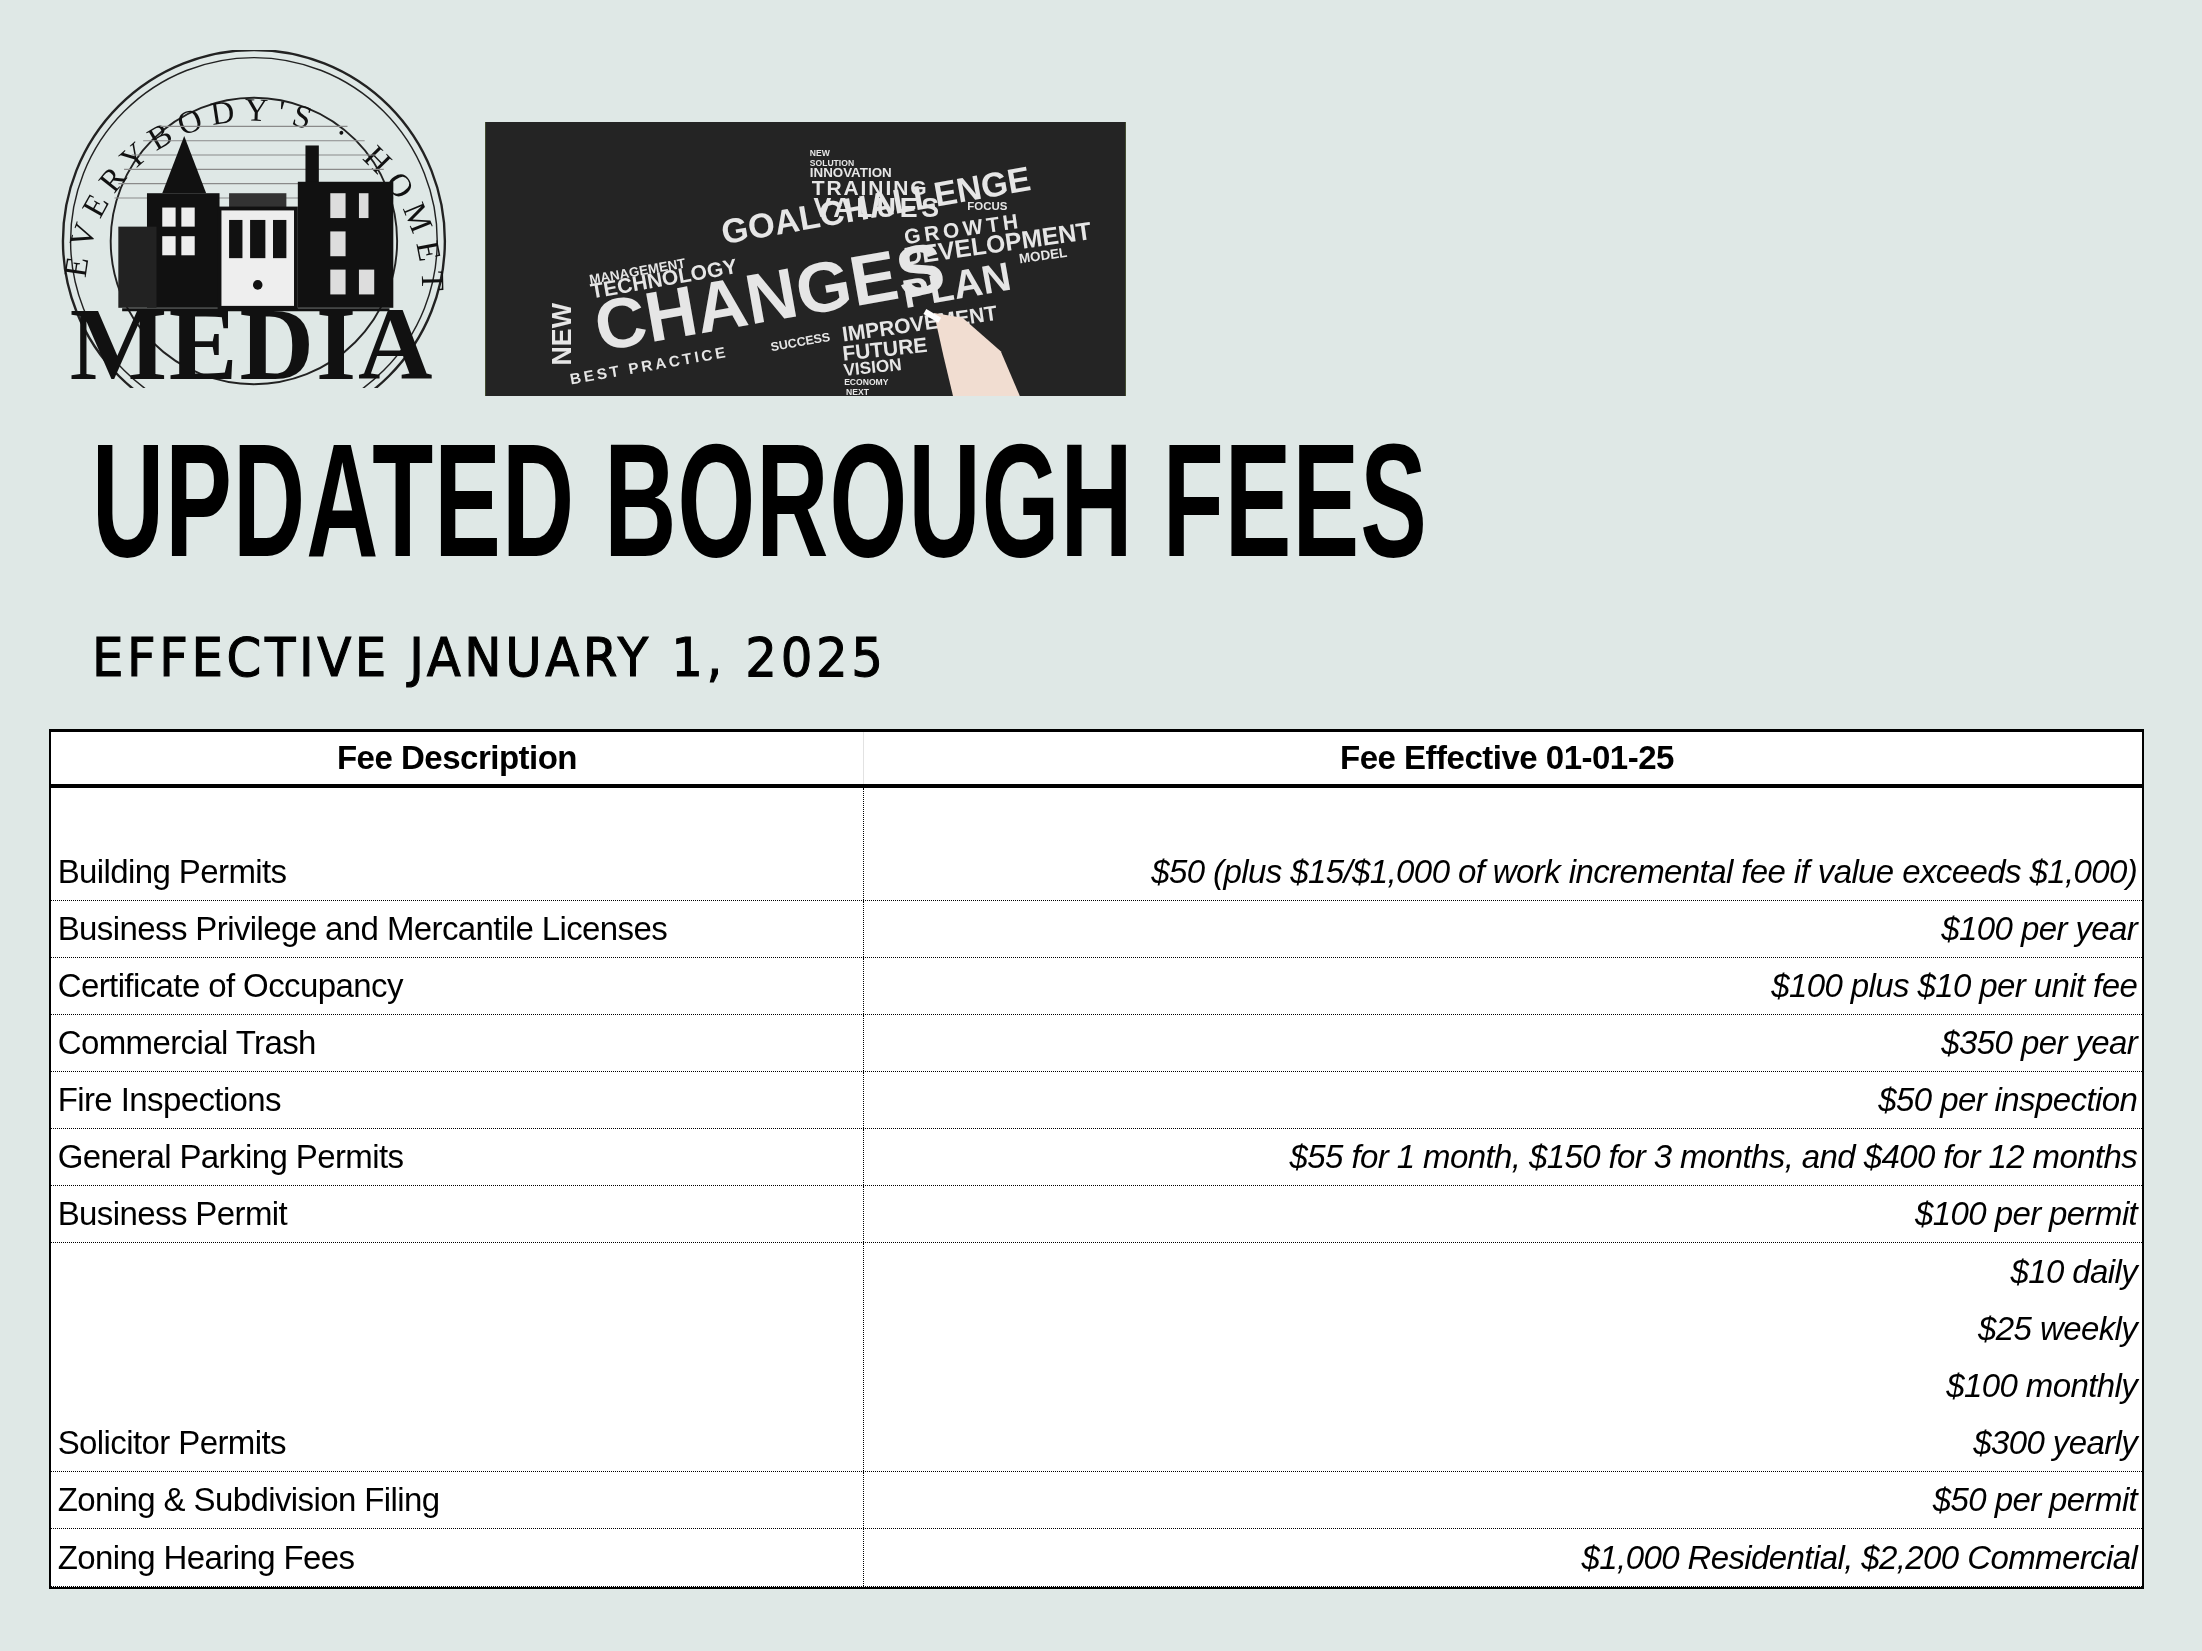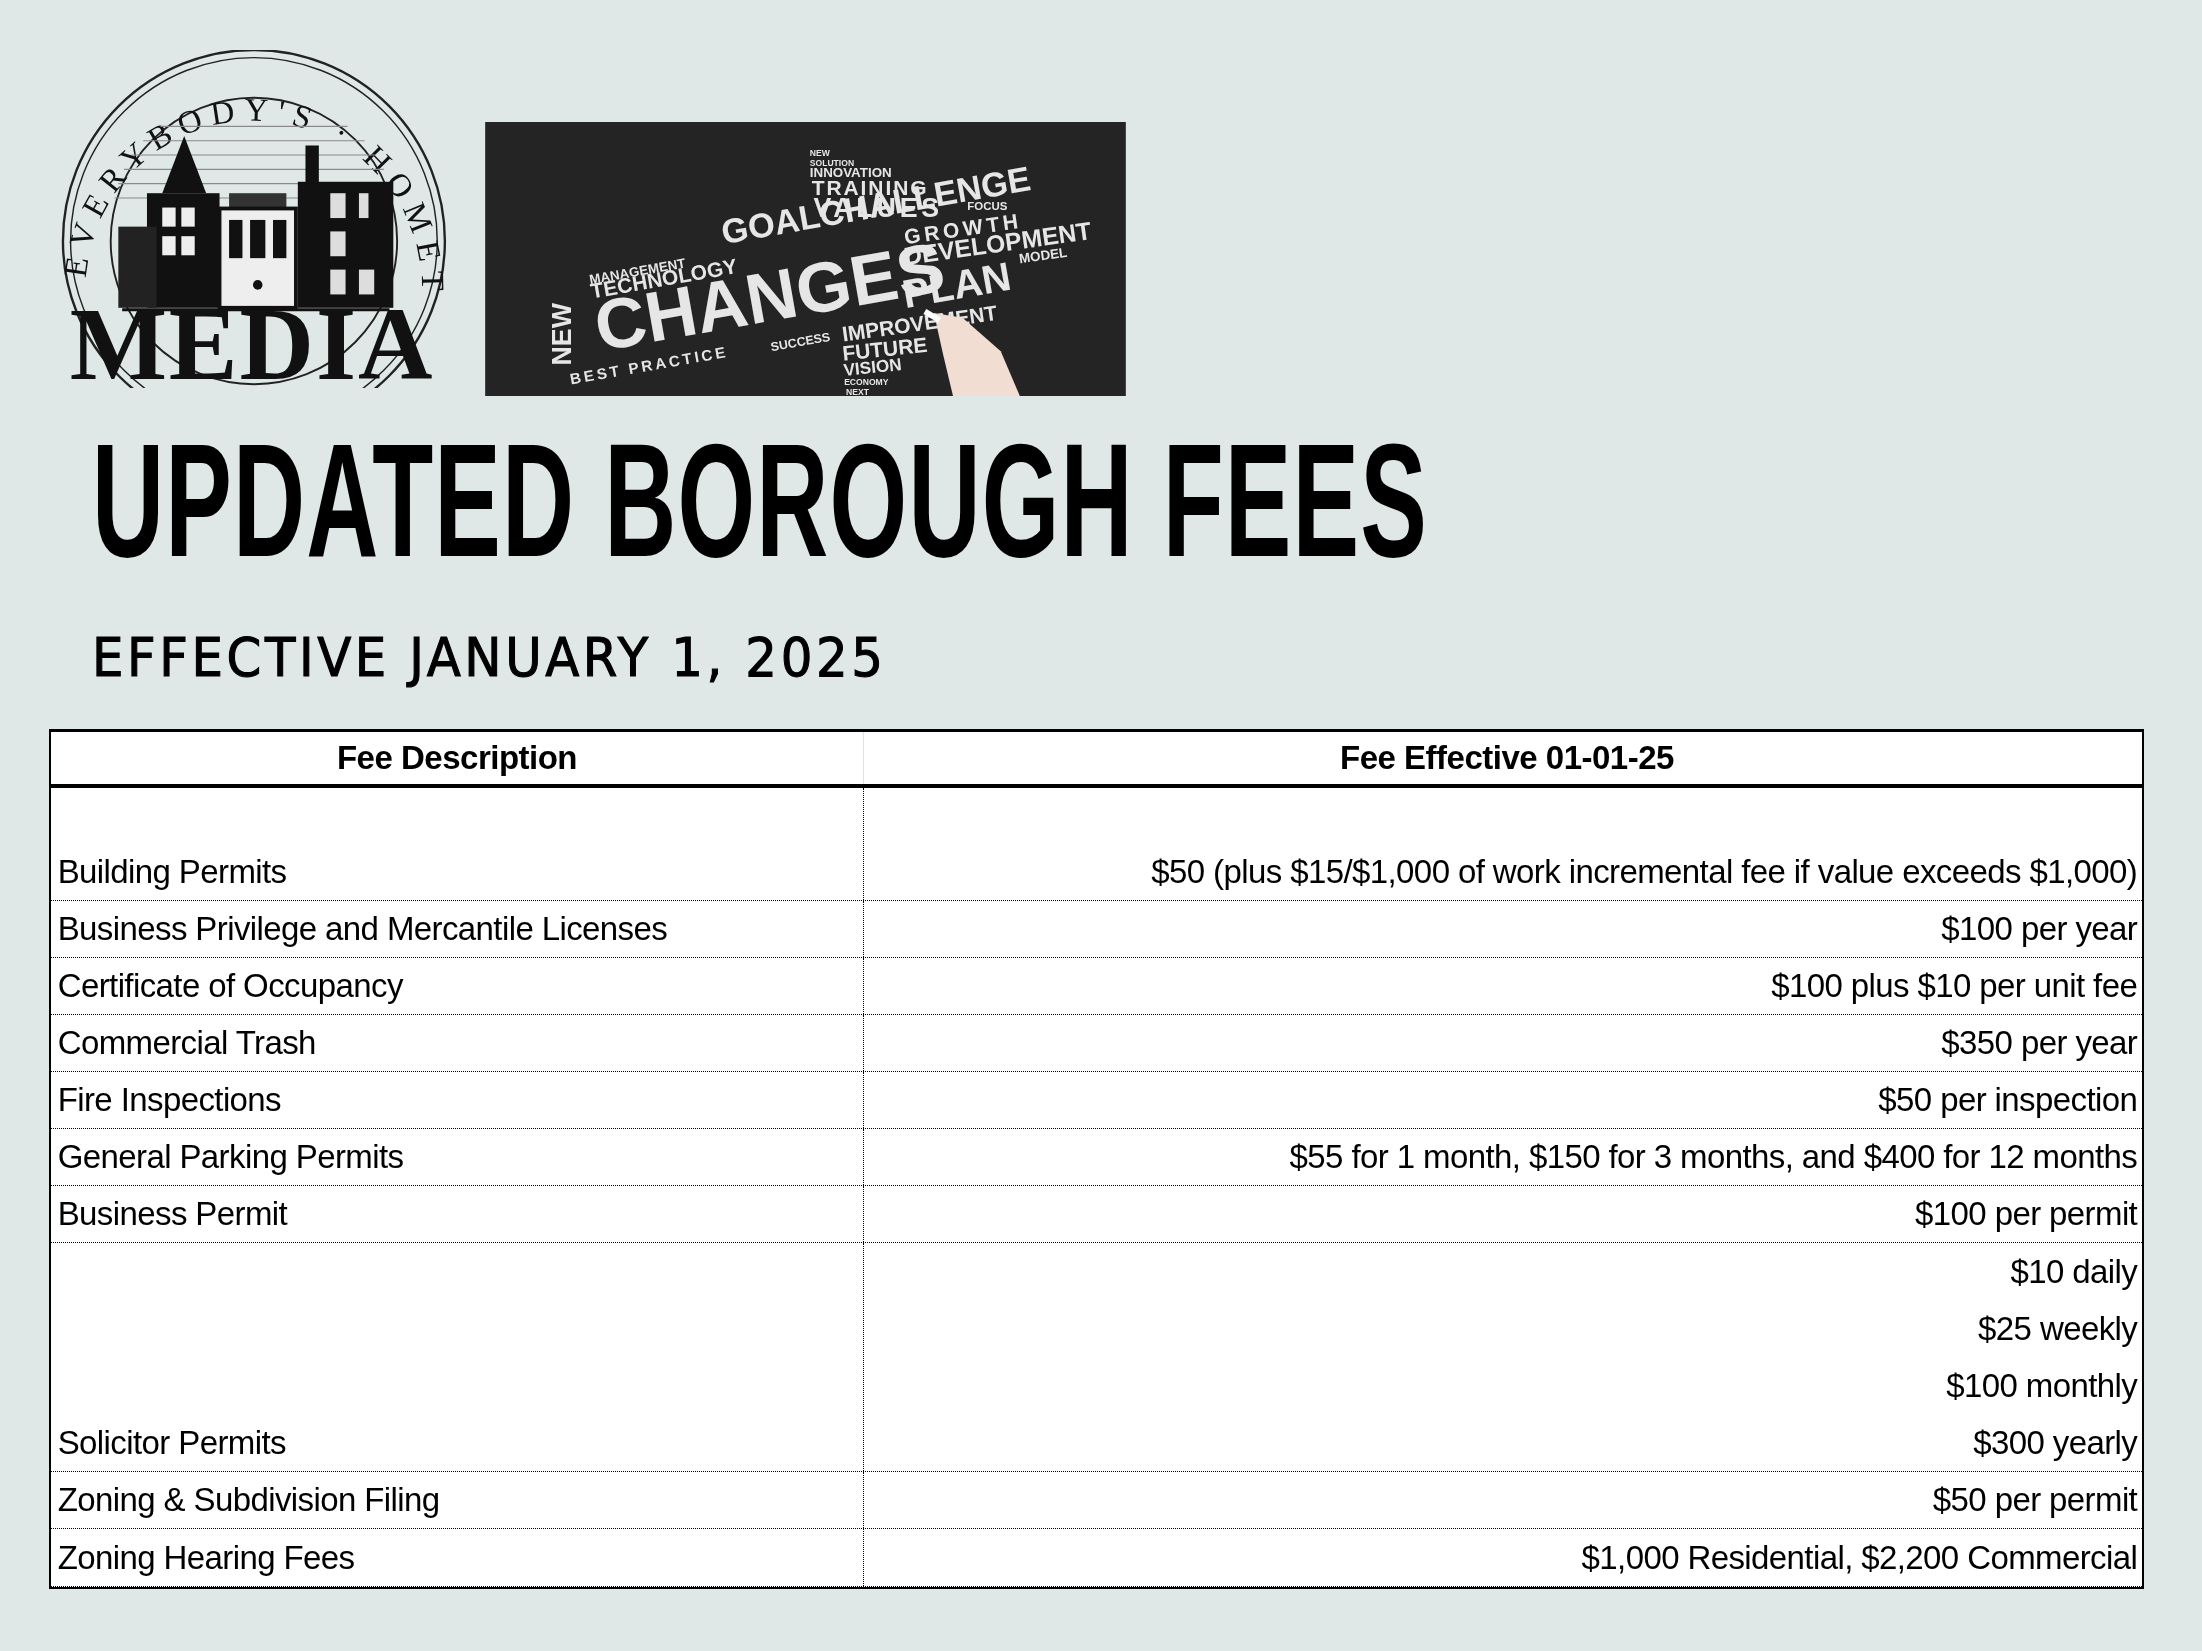--- a/index.html
+++ b/index.html
@@ -45,21 +45,21 @@
   .th.c2 { flex: 1; }
   .trow { display: flex; border-bottom: 1.9px dotted #000; box-sizing: border-box; }
   .trow:last-child { border-bottom: 1.9px dotted #000; }
   .td {
     font-family: "Liberation Sans", sans-serif; font-size: 33px; line-height: 57px;
     letter-spacing: -0.6px; box-sizing: border-box;
   }
   .td.c1 { width: 813px; border-right: 1.9px dotted #000; padding-left: 6.7px;
            display: flex; flex-direction: column; justify-content: flex-end; }
   .td.c2 { flex: 1; text-align: right; padding-right: 4.8px;
-           display: flex; flex-direction: column; justify-content: flex-end; align-items: flex-end; }
+           display: flex; flex-direction: column; justify-content: flex-end; align-items: flex-end; font-style: italic; }
   .td .ln { display: block; white-space: nowrap; height: 57px; }
   .r-tall { height: 113px; }
   .r-norm { height: 57px; }
   .r-quad { height: 229px; }
   .r-last { height: 58px; }
 </style>
 </head>
 <body>
 
 <div id="logo" class="abs">

